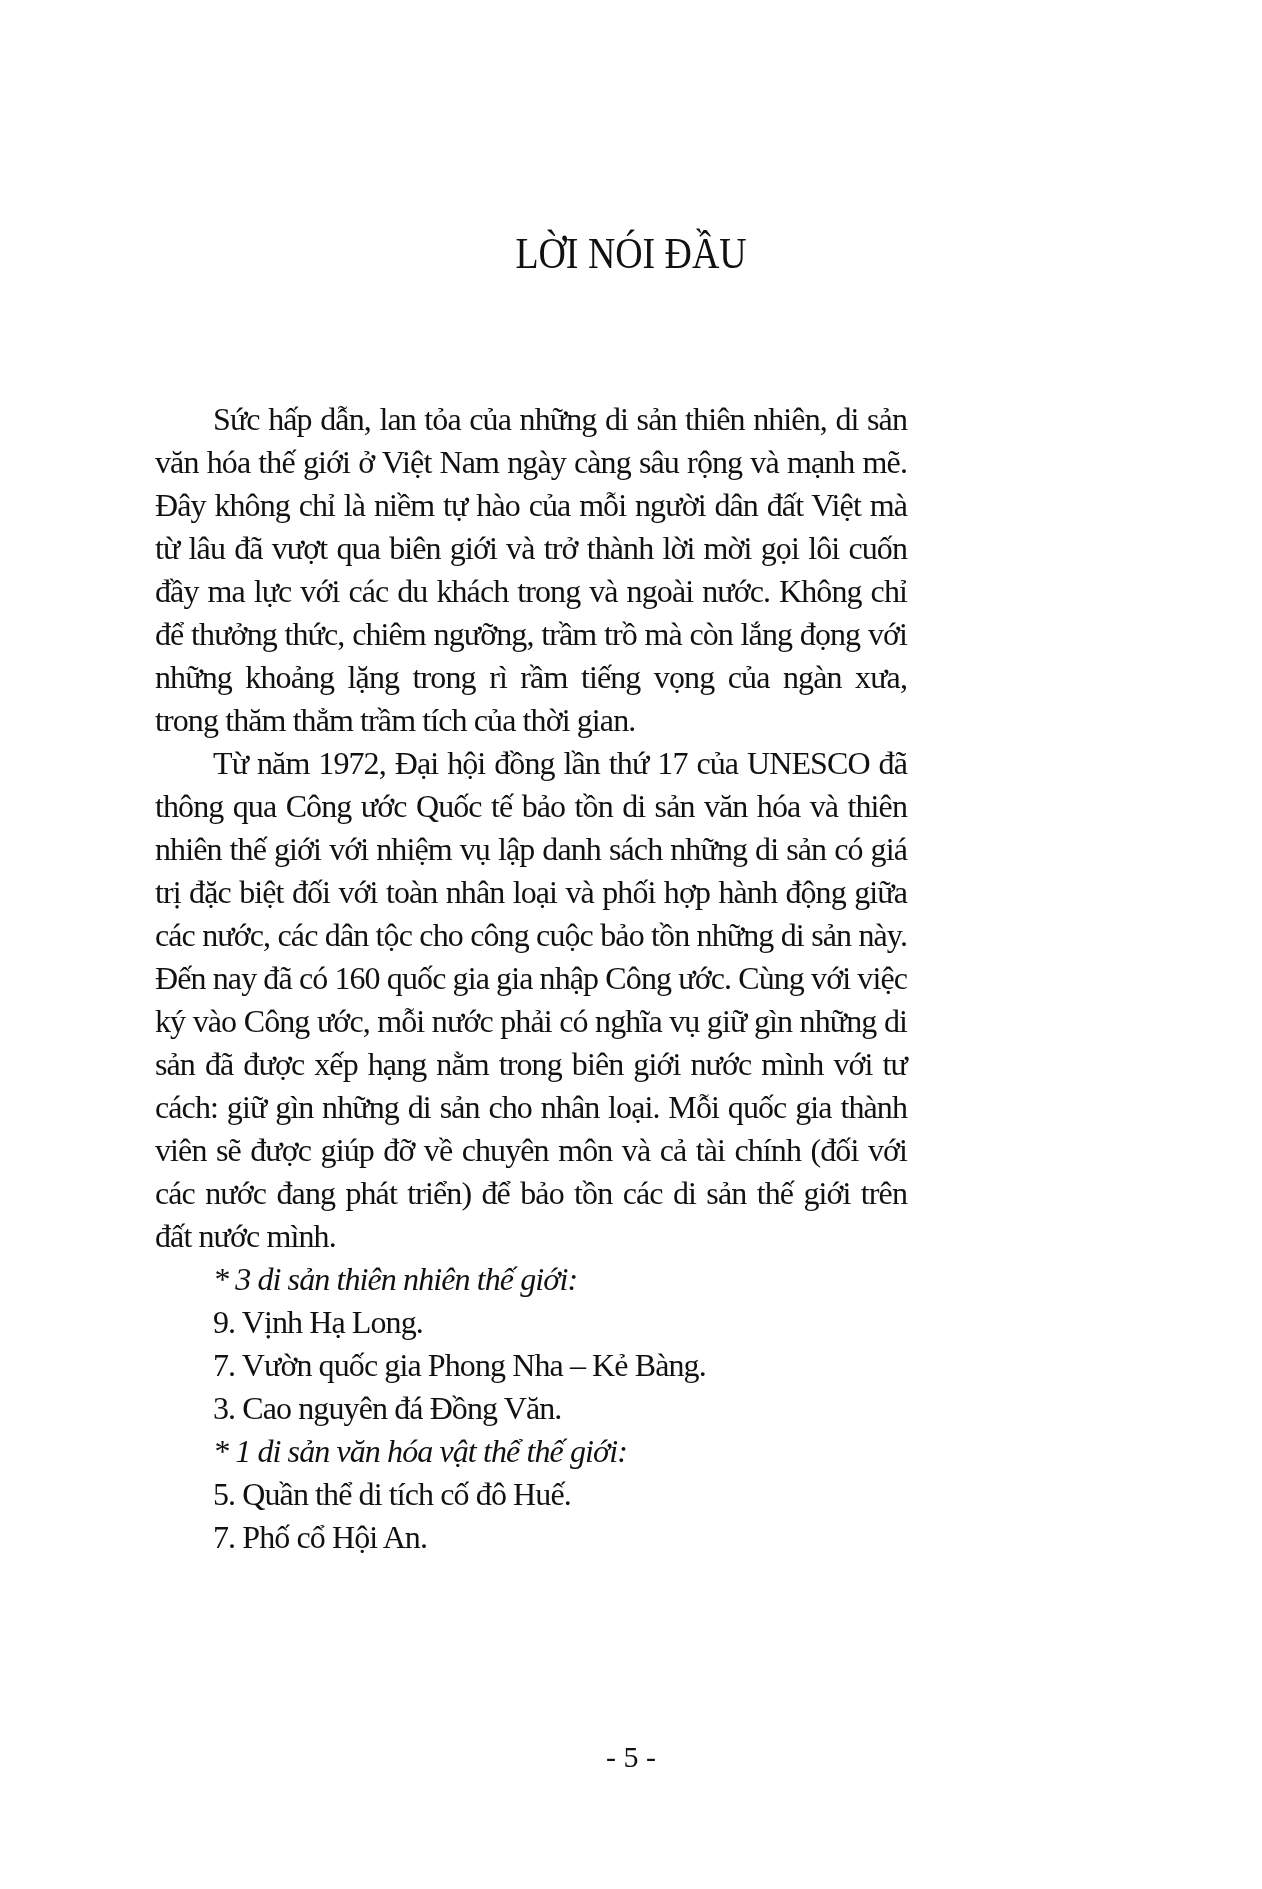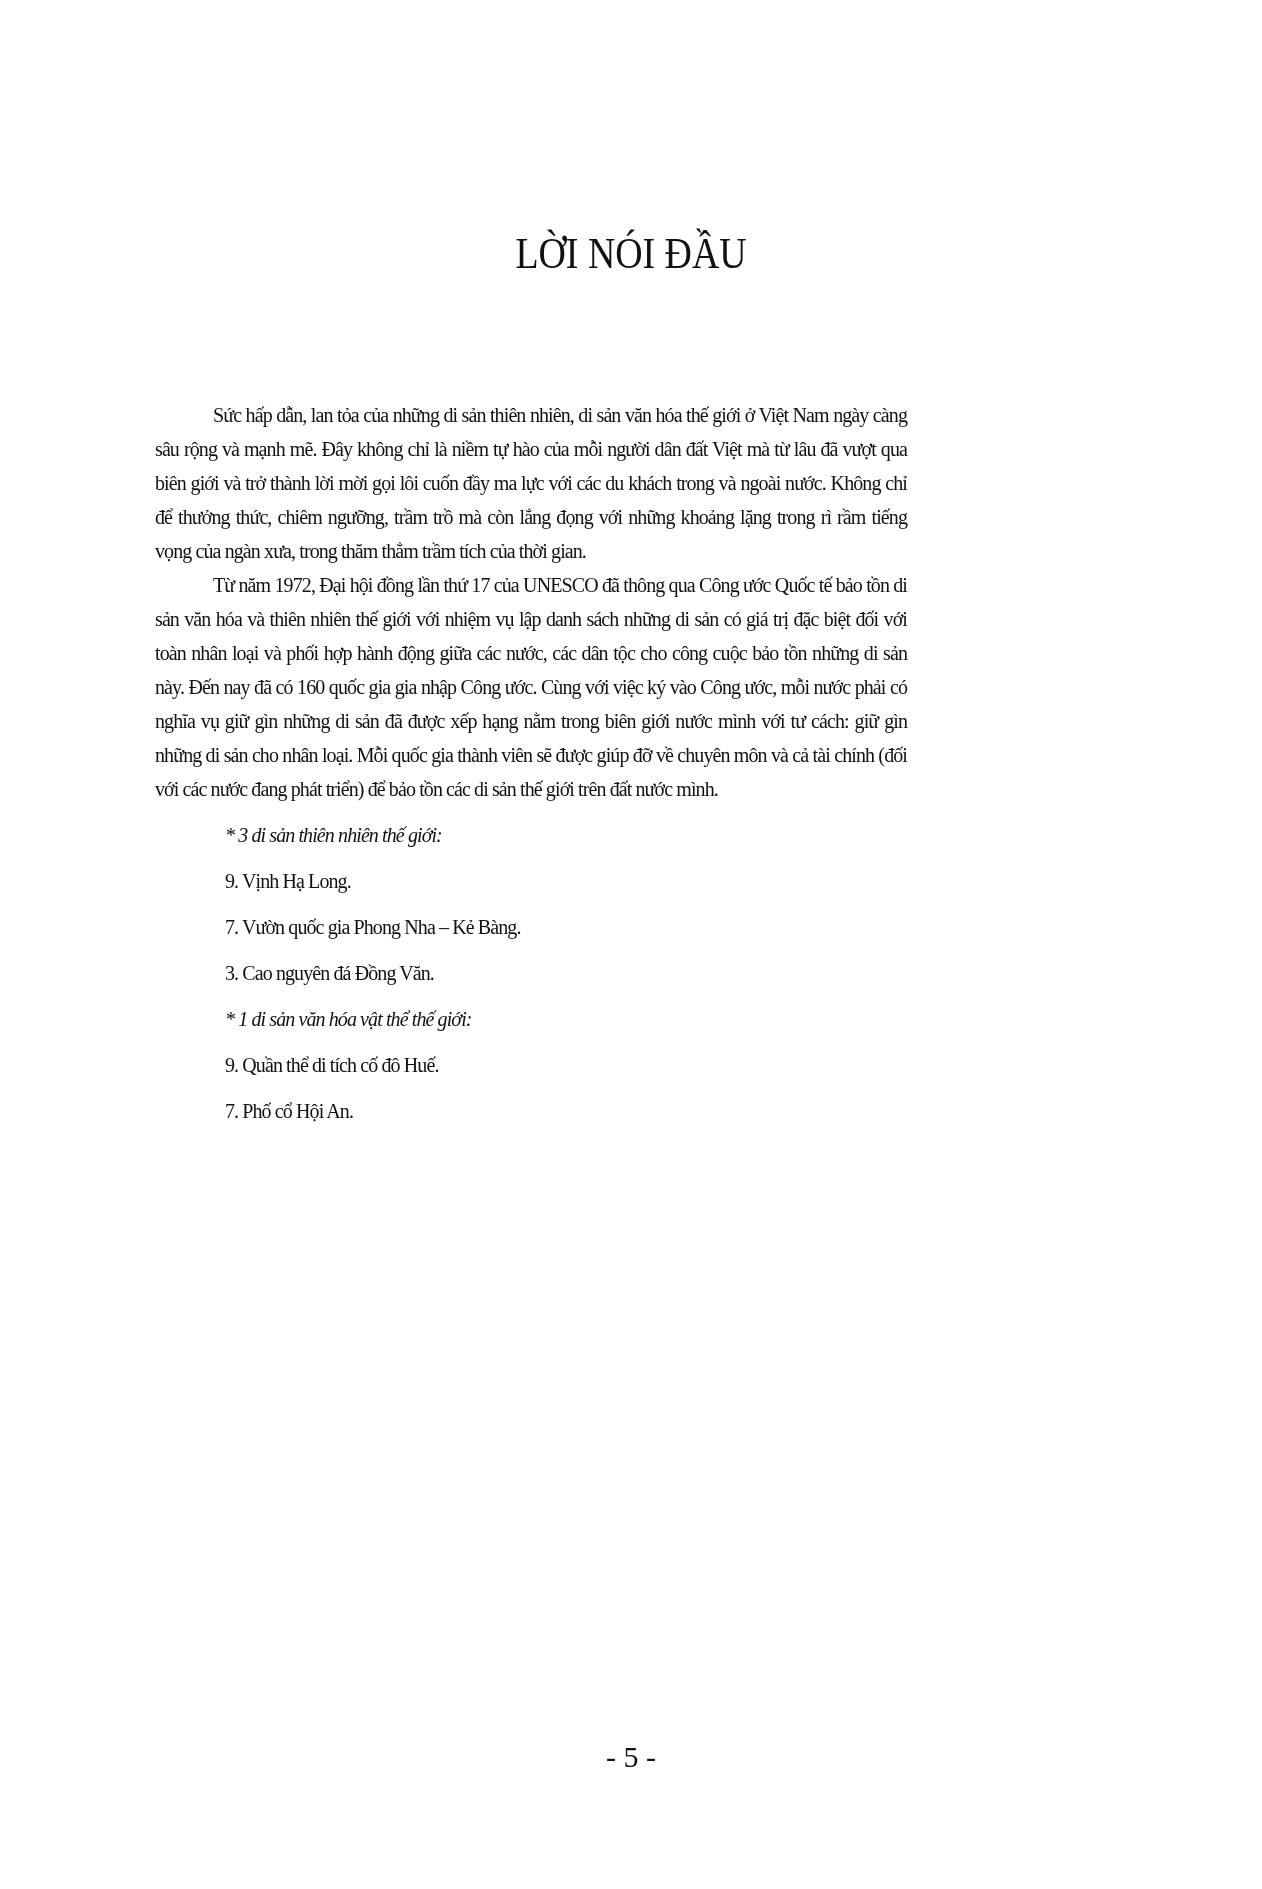--- a/index.html
+++ b/index.html
@@ -26,31 +26,31 @@
       line-height: 1;
       margin: 0;
       font-weight: normal;
       transform: scaleX(0.86);
     }
     .body-text {
       position: absolute;
       top: 398px;
       left: 155px;
       width: 752px;
-      font-size: 20px;
-      line-height: 34px;
+      font-size: 32px;
+      line-height: 43px;
     }
     .body-text p {
       margin: 0;
       text-align: justify;
       text-indent: 58px;
       letter-spacing: -0.9px;
     }
     .body-text .line-block {
-      margin: 12px;
+      margin: 0;
       padding-left: 58px;
       letter-spacing: -0.9px;
     }
     .body-text .list-heading {
       font-style: italic;
     }
     .page-number {
       position: absolute;
       top: 1742px;
       left: 0;
@@ -71,18 +71,18 @@
 
   <div>
     <div class="line-block list-heading">* 3 di sản thiên nhiên thế giới:</div>
     <div class="line-block">9. Vịnh Hạ Long.</div>
     <div class="line-block">7. Vườn quốc gia Phong Nha – Kẻ Bàng.</div>
     <div class="line-block">3. Cao nguyên đá Đồng Văn.</div>
   </div>
 
   <div>
     <div class="line-block list-heading">* 1 di sản văn hóa vật thể thế giới:</div>
-    <div class="line-block">9. Quần thể di tích cố đô Huế.</div>
+    <div class="line-block">5. Quần thể di tích cố đô Huế.</div>
     <div class="line-block">7. Phố cổ Hội An.</div>
   </div>
 </div>
 
 <div class="page-number">- 5 -</div>
 
 </body></html>

